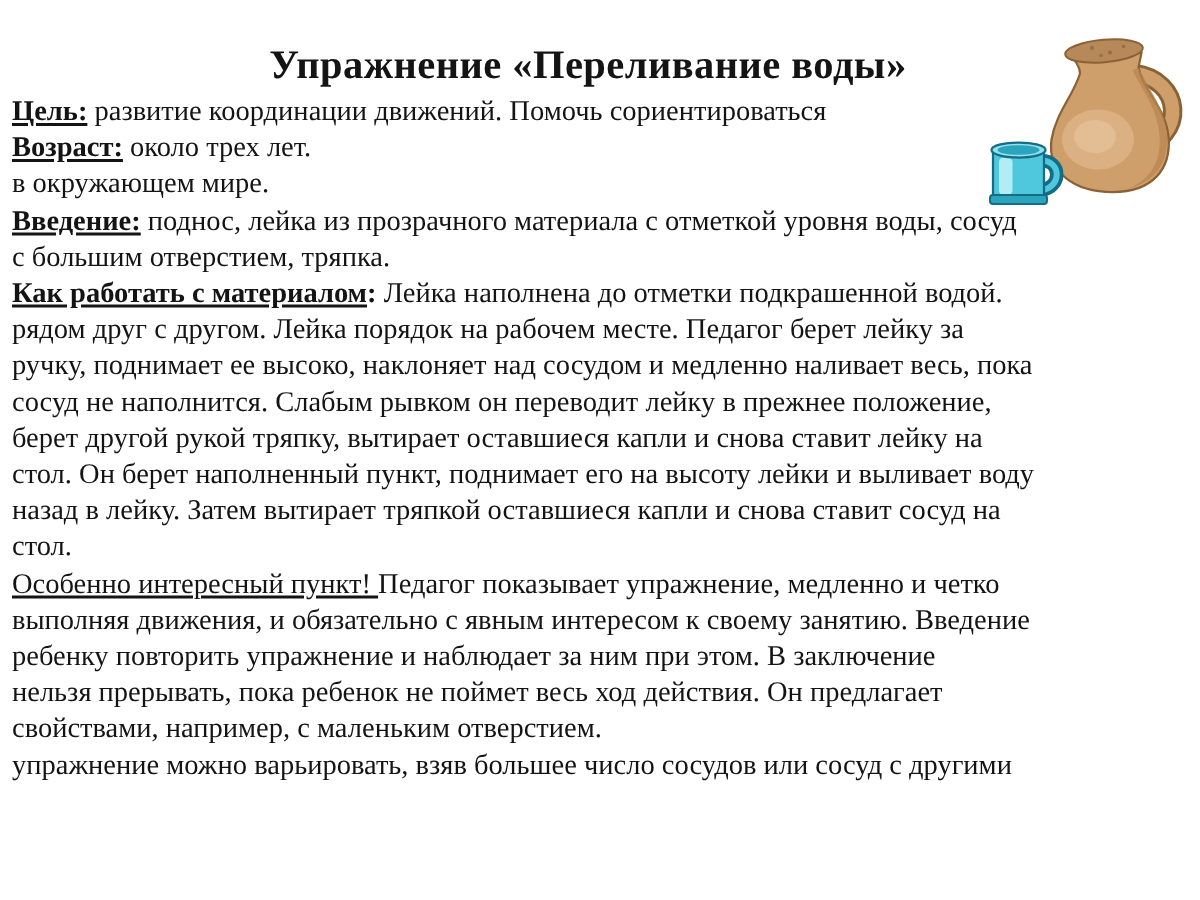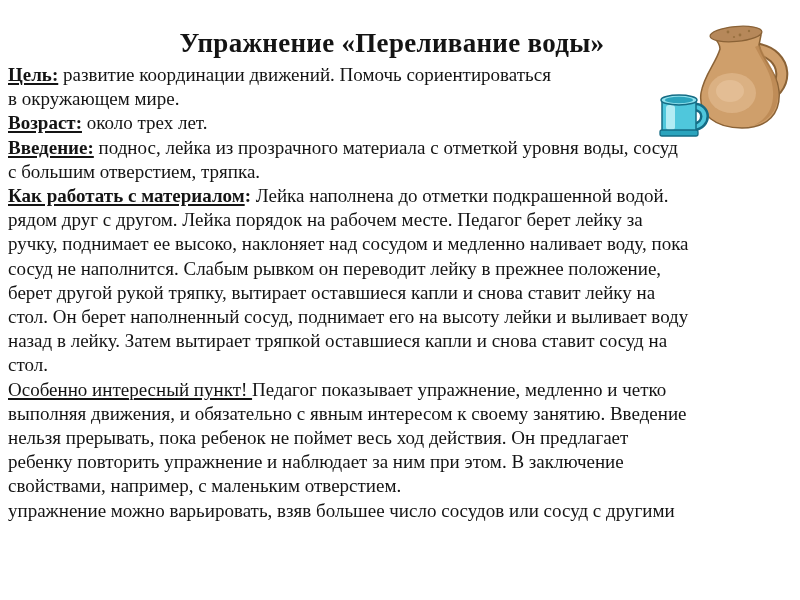--- a/index.html
+++ b/index.html
@@ -32,36 +32,36 @@
 </style>
 </head>
 <body style="color: rgb(20, 20, 20); background: rgb(255, 255, 255);">
 
 <div class="page">
 
   <div class="title">Упражнение «Переливание воды»</div>
 
   <div class="body-text">
       <div class="line"><span class="b u">Цель:</span><span> развитие координации движений. Помочь сориентироваться</span></div>
+      <div class="line"><span class="b u">Возраст:</span><span> около трех лет.</span></div>
       <div class="line"><span>в окружающем мире.</span></div>
-      <div class="line"><span class="b u">Возраст:</span><span> около трех лет.</span></div>
       <div class="line"><span class="b u">Введение:</span><span> поднос, лейка из прозрачного материала с отметкой уровня воды, сосуд</span></div>
       <div class="line"><span>с большим отверстием, тряпка.</span></div>
       <div class="line"><span class="b u">Как работать с материалом</span><span class="b">:</span><span> Лейка наполнена до отметки подкрашенной водой.</span></div>
       <div class="line"><span>рядом друг с другом. Лейка порядок на рабочем месте. Педагог берет лейку за</span></div>
-      <div class="line"><span>ручку, поднимает ее высоко, наклоняет над сосудом и медленно наливает воду, пока</span></div>
+      <div class="line"><span>ручку, поднимает ее высоко, наклоняет над сосудом и медленно наливает весь, пока</span></div>
       <div class="line"><span>сосуд не наполнится. Слабым рывком он переводит лейку в прежнее положение,</span></div>
       <div class="line"><span>берет другой рукой тряпку, вытирает оставшиеся капли и снова ставит лейку на</span></div>
-      <div class="line"><span>стол. Он берет наполненный сосуд, поднимает его на высоту лейки и выливает воду</span></div>
+      <div class="line"><span>стол. Он берет наполненный пункт, поднимает его на высоту лейки и выливает воду</span></div>
       <div class="line"><span>назад в лейку. Затем вытирает тряпкой оставшиеся капли и снова ставит сосуд на</span></div>
       <div class="line"><span>стол.</span></div>
       <div class="line"><span class="u">Особенно интересный пункт! </span><span>Педагог показывает упражнение, медленно и четко</span></div>
       <div class="line"><span>выполняя движения, и обязательно с явным интересом к своему занятию. Введение</span></div>
+      <div class="line"><span>ребенку повторить упражнение и наблюдает за ним при этом. В заключение</span></div>
       <div class="line"><span>нельзя прерывать, пока ребенок не поймет весь ход действия. Он предлагает</span></div>
-      <div class="line"><span>ребенку повторить упражнение и наблюдает за ним при этом. В заключение</span></div>
       <div class="line"><span>свойствами, например, с маленьким отверстием.</span></div>
       <div class="line"><span>упражнение можно варьировать, взяв большее число сосудов или сосуд с другими</span></div>
     </div>
 
   <div class="illustration">
     <svg viewBox="0 0 150 125" xmlns="http://www.w3.org/2000/svg">
 
       <g>
 
         <path d="M108 34 C 140 38, 144 76, 110 85" style="fill:none;stroke:var(--pitcher-outline,#8a6236);stroke-width:13;stroke-linecap:round;"></path>

